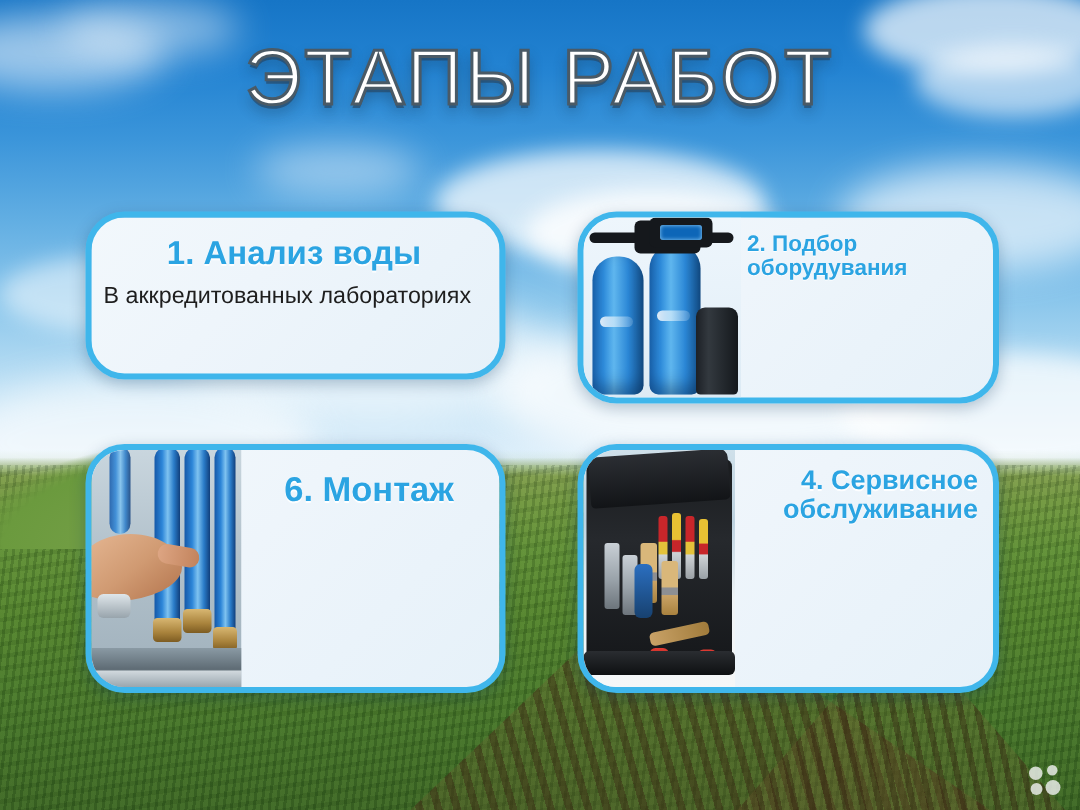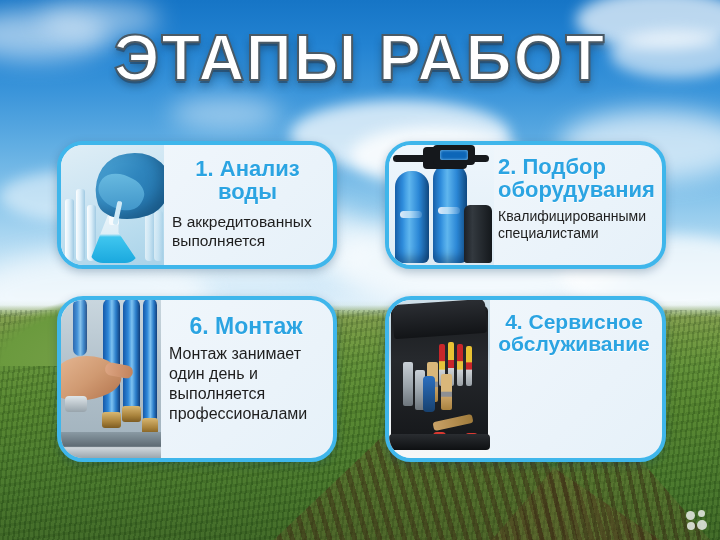--- a/index.html
+++ b/index.html
@@ -56,22 +56,22 @@
   }
   .hill-l {
     position:absolute; left:-20px; top:296px; width:300px; height:70px;
     background:radial-gradient(ellipse at 50% 100%, #7aa24c 0%, #6b9a3e 60%, rgba(107,154,62,0) 72%);
   }
 
   
   #title {
     position:absolute; left:0; right:0; top:26px;
     text-align:center;
-    font-size:64px; line-height:1;
-    font-weight:bold;
+    font-size:52px; line-height:1;
+    font-weight:normal;
     letter-spacing:2px;
     color:#ffffff;
     -webkit-text-stroke:2px #4a5a66;
     text-shadow:
       0 3px 0 rgba(40,60,80,.55),
       0 5px 9px rgba(20,40,60,.45);
     white-space:nowrap;
   }
 
   
@@ -101,41 +101,41 @@
     line-height:1.06;
     text-shadow:0 1px 0 rgba(255,255,255,.9);
   }
   .card p {
     color:#1e1e1e;
     line-height:1.24;
     font-weight:400;
   }
 
   
-  #card1 { left:57px; top:141px; width:280px; height:128px; }
+  #card1 { left:57px; top:141px; width:280px; height:112px;flex-direction:column; }
   #card1 .photo { width:103px; }
   #card1 h3 { font-size:22px; text-align:center; padding:4px 0 2px; }
   #card1 p { font-size:15.5px; margin-top:6px; }
 
   
   #card2 { left:385px; top:141px; width:281px; height:128px; }
   #card2 .photo { width:105px; }
-  #card2 h3 { font-size:22px; text-align:left; padding:2px 0 1px; margin-left:-4px; }
+  #card2 h3 { font-size:15px; text-align:left; padding:2px 0 1px; margin-left:-4px; }
   #card2 p { font-size:14px; margin-top:5px; margin-left:-4px; }
 
   
   #card3 { left:57px; top:296px; width:280px; height:166px; }
   #card3 .photo { width:100px; }
   #card3 h3 { font-size:23px; text-align:center; padding:6px 0 4px; }
   #card3 p { font-size:16px; margin-top:2px; }
 
   
   #card4 { left:385px; top:296px; width:281px; height:166px; }
   #card4 .photo { width:101px; }
-  #card4 h3 { font-size:21px; text-align:center; padding:3px 0 2px; margin-left:-2px; }
+  #card4 h3 { font-size:18px; text-align:right; padding:3px 0 2px; margin-left:-2px; }
   #card4 p { font-size:15px; margin-top:4px; margin-left:-2px; }
 
   
   .ph { position:absolute; inset:0; }
 
   
   .lab-bg { background:linear-gradient(160deg,#dfeef6 0%,#cfe6f3 35%,#b9dcee 70%,#a9d2e8 100%); }
   .tube { position:absolute; bottom:4px; width:9px; background:linear-gradient(to right,#ffffff 0%,#dff0fa 45%,#9fc9e2 100%); border-radius:3px 3px 4px 4px; opacity:.95; }
   .flask {
     position:absolute; left:28px; bottom:2px; width:50px; height:52px;
@@ -271,21 +271,21 @@
       <div class="tube" style="left:93px; height:50px; opacity:.5;"></div>
       <div class="flask"></div>
       <div class="flask-neck"></div>
       <div class="glove"></div>
       <div class="glove2"></div>
       <div class="pipette"></div>
     </div>
   </div>
   <div class="body">
     <h3>1. Анализ воды</h3>
-    <p>В аккредитованных выполняется</p>
+    <p>В аккредитованных лабораториях</p>
   </div>
 </div>
 
 <div class="card" id="card2">
   <div class="photo">
     <div class="ph sw-bg">
       <div class="pipe"></div>
       <div class="pipe2"></div>
       <div class="tank" style="left:6px;  height:92px;">
           <span class="logo"></span>
@@ -295,21 +295,20 @@
         </div>
       <div class="valve"></div>
       <div class="valve" style="left:44px; top:0px; width:42px; height:20px;">
           <span class="disp"></span>
         </div>
       <div class="brine"></div>
     </div>
   </div>
   <div class="body">
     <h3>2. Подбор оборудувания</h3>
-    <p>Квалифицированными специалистами</p>
   </div>
 </div>
 
 <div class="card" id="card3">
   <div class="photo">
     <div class="ph in-bg">
       <div class="bpipe" style="left:42px; top:-2px;  height:126px;"></div>
       <div class="bpipe" style="left:62px; top:-2px;  height:118px;"></div>
       <div class="bpipe" style="left:82px; top:-2px;  height:132px; width:14px;"></div>
       <div class="bpipe" style="left:12px; top:-2px;  height:58px;  width:14px; opacity:.85;"></div>
@@ -317,21 +316,20 @@
       <div class="brass" style="left:61px; top:106px;"></div>
       <div class="brass" style="left:81px; top:118px; width:16px;"></div>
       <div class="hand"></div>
       <div class="finger"></div>
       <div class="knob"></div>
       <div class="plate"></div>
     </div>
   </div>
   <div class="body">
     <h3>6. Монтаж</h3>
-    <p>Монтаж занимает один день и выполняется профессионалами</p>
   </div>
 </div>
 
 <div class="card" id="card4">
   <div class="photo">
     <div class="ph tb-bg">
       <div class="bag"></div>
       <div class="bag-lid"></div>
       <div class="sd red" style="left:50px; top:44px; height:42px;"></div>
       <div class="sd yel" style="left:59px; top:42px; height:44px;"></div>

